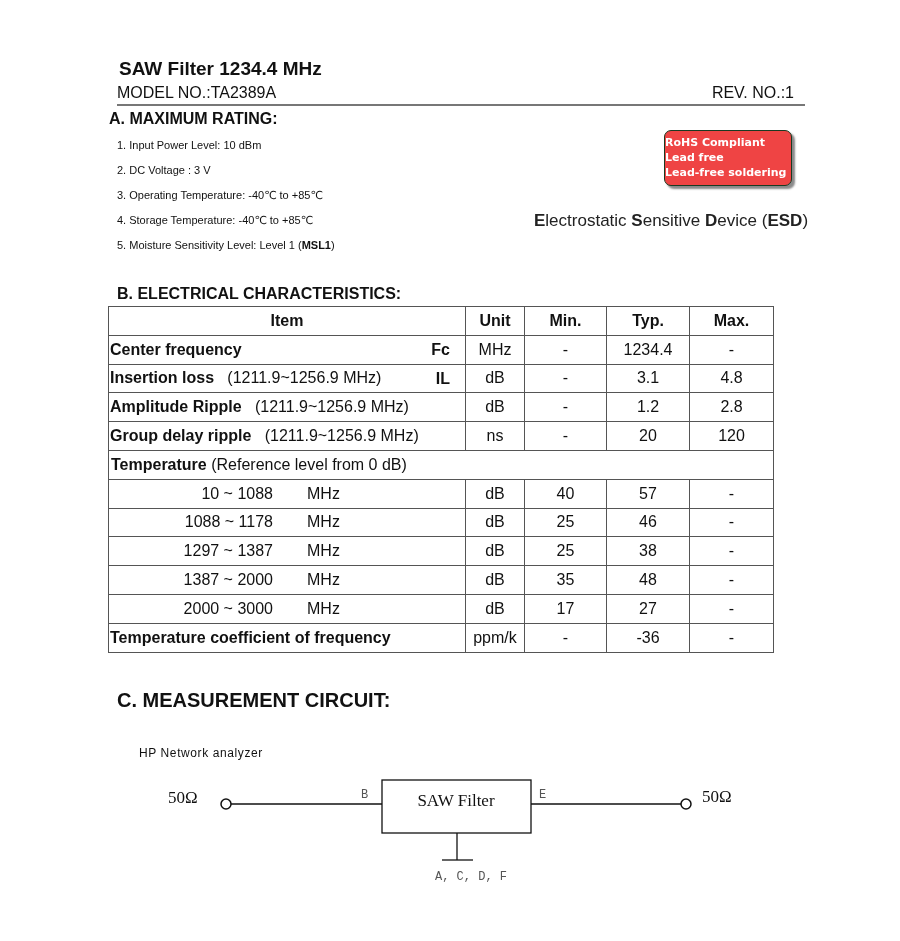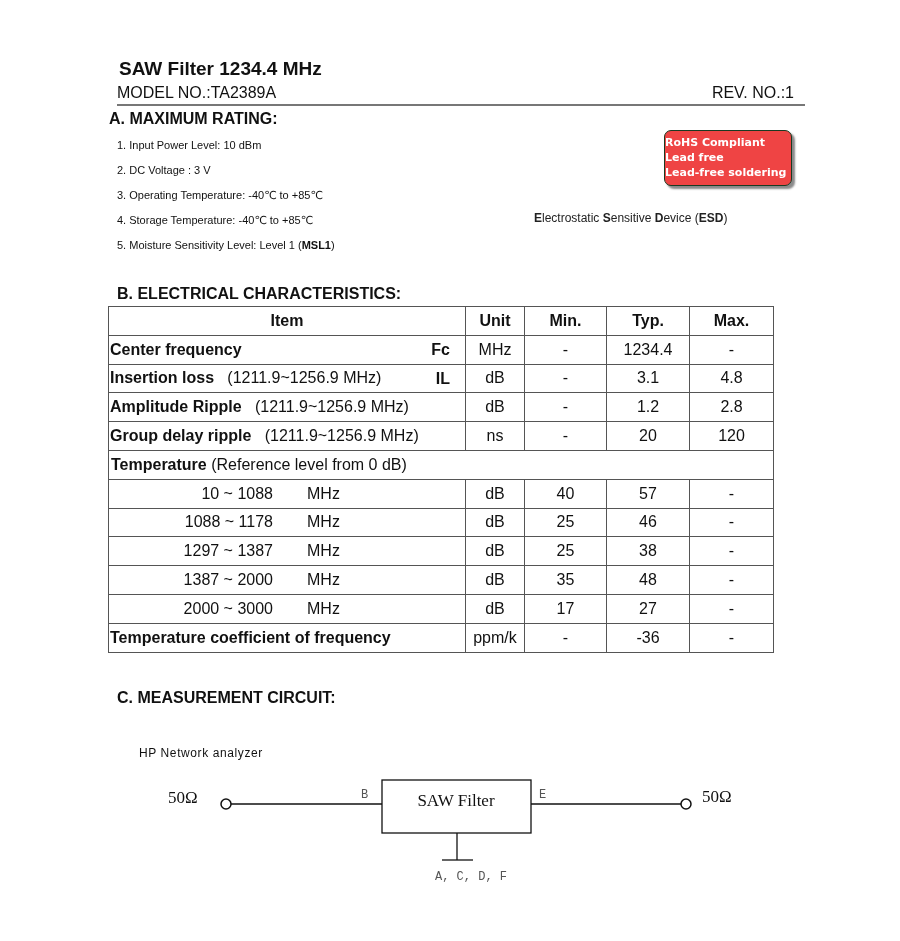--- a/index.html
+++ b/index.html
@@ -10,38 +10,38 @@
   .model { left: 117px; top: 84px; font-size: 16px; }
   .rev { right: 106px; top: 84px; font-size: 16px; }
   .rule { left: 117px; top: 104px; width: 688px; height: 2px; background: #777; }
   .secA { left: 109px; top: 110px; font-size: 16px; font-weight: bold; }
   .ratings { left: 117px; top: 133px; font-size: 11px; line-height: 25px; margin:0; padding:0; list-style:none; }
   .ratings li { white-space: nowrap; }
   .rohs { left: 664px; top: 130px; width: 128px; height: 56px; background: #ef4444;
           border: 1.5px solid #1a3a22; border-radius: 7px; box-shadow: 3px 3px 2px #8a8a8a;
           color: #ffffff; font-family: "DejaVu Sans", sans-serif; font-size: 11px; font-weight: bold;
           text-align: left; line-height: 15px; padding-top: 4px; box-sizing: border-box; }
-  .esd { left: 534px; top: 211px; font-size: 12px; color: #222; }
+  .esd { left: 534px; top: 211px; font-size: 17px; color: #222; }
   .esd b { font-weight: bold; }
   .secB { left: 117px; top: 285px; font-size: 16px; font-weight: bold; }
   table.spec { position: absolute; left: 108px; top: 306px; border-collapse: collapse;
                font-size: 16px; }
   table.spec td, table.spec th { border: 1px solid #555; height: 27.8px; padding: 0; }
   table.spec th { font-weight: bold; text-align: center; }
   .c-item { width: 356px; }
   .c-unit { width: 58px; text-align: center; }
   .c-min { width: 81px; text-align: center; }
   .c-typ { width: 82px; text-align: center; }
   .c-max { width: 83px; text-align: center; }
   .item-cell { position: relative; padding-left: 1px !important; }
   .item-cell b { font-weight: bold; }
   .item-cell .sym { position: absolute; right: 15px; top: 5px; font-weight: bold; }
   .range { display: inline-block; width: 164px; text-align: right; }
   .range-unit { display: inline-block; margin-left: 34px; }
-  .secC { left: 117px; top: 689px; font-size: 16px; font-weight: bold; }
+  .secC { left: 117px; top: 689px; font-size: 20px; font-weight: bold; }
   .hp { left: 139px; top: 746px; font-size: 12px; letter-spacing: 0.6px; }
   svg.circuit { position: absolute; left: 0; top: 760px; }
   .serif { font-family: "Liberation Serif", "DejaVu Serif", serif; }
   .mono { font-family: "Liberation Mono", "DejaVu Sans Mono", monospace; }
 </style>
 </head>
 <body>
 
 <div class="abs title">SAW Filter 1234.4 MHz</div>
 <div class="abs model">MODEL NO.:TA2389A</div>

